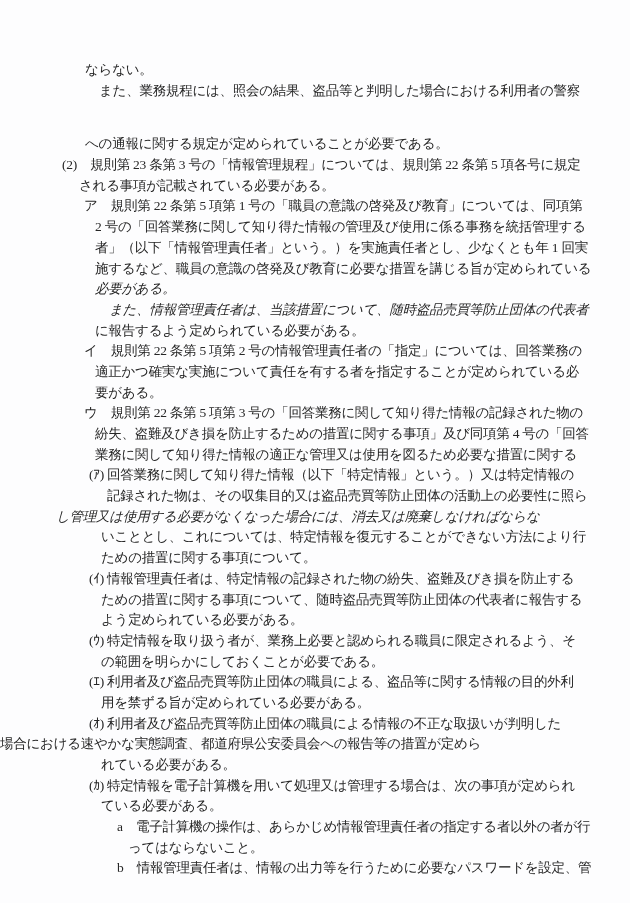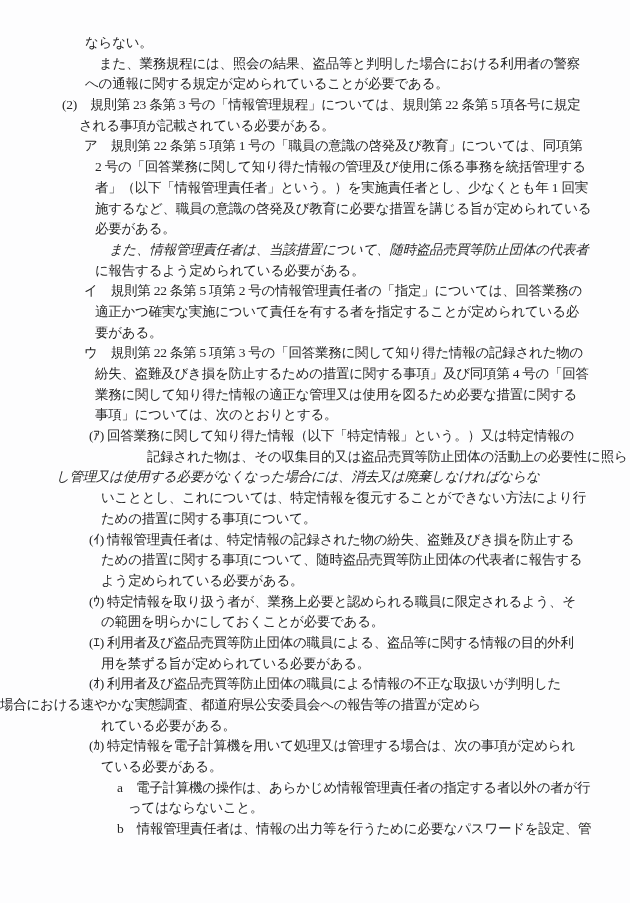--- a/index.html
+++ b/index.html
@@ -17,58 +17,57 @@
     width: 630px;
     height: 903px;
     background: #fdfdfe;
     font-family: "Liberation Serif", "DejaVu Serif", serif;
     font-size: 13.5px;
     color: #262626;
     box-sizing: border-box;
   }
   .doc {
     position: absolute;
-    top: 33px;
+    top: 60px;
     left: 0;
     width: 630px;
   }
   .text-line {
     height: 20.7px;
     line-height: 20.7px;
     white-space: nowrap;
     letter-spacing: -0.25px;
     overflow: visible;
   }
 </style>
 </head>
 <body>
 
 <div class="page" style="background: rgb(253, 253, 254); color: rgb(38, 38, 38);">
   <div class="doc" id="doc">
       <div class="text-line" style="margin-left: 85px;">ならない。</div>
       <div class="text-line" style="margin-left: 99px;">また、業務規程には、照会の結果、盗品等と判明した場合における利用者の警察</div>
-      <div class="text-line" style="margin-left: 85px;">への通報に関する規定が定められていることが必要である。</div>
+      <div class="text-line" style="margin-left: 85px; margin-top: 33px;">への通報に関する規定が定められていることが必要である。</div>
       <div class="text-line" style="margin-left: 62px;">(2)　規則第 23 条第 3 号の「情報管理規程」については、規則第 22 条第 5 項各号に規定</div>
       <div class="text-line" style="margin-left: 79px;">される事項が記載されている必要がある。</div>
       <div class="text-line" style="margin-left: 84px;">ア　規則第 22 条第 5 項第 1 号の「職員の意識の啓発及び教育」については、同項第</div>
       <div class="text-line" style="margin-left: 95px;">2 号の「回答業務に関して知り得た情報の管理及び使用に係る事務を統括管理する</div>
       <div class="text-line" style="margin-left: 95px;">者」（以下「情報管理責任者」という。）を実施責任者とし、少なくとも年 1 回実</div>
       <div class="text-line" style="margin-left: 95px;">施するなど、職員の意識の啓発及び教育に必要な措置を講じる旨が定められている</div>
-      <div class="text-line" style="margin-left: 95px;">必要がある。</div>
+      <div class="text-line" style="margin-left: 95px; font-style: italic;">必要がある。</div>
       <div class="text-line" style="margin-left: 109px; font-style: italic;">また、情報管理責任者は、当該措置について、随時盗品売買等防止団体の代表者</div>
       <div class="text-line" style="margin-left: 95px;">に報告するよう定められている必要がある。</div>
       <div class="text-line" style="margin-left: 84px;">イ　規則第 22 条第 5 項第 2 号の情報管理責任者の「指定」については、回答業務の</div>
       <div class="text-line" style="margin-left: 95px;">適正かつ確実な実施について責任を有する者を指定することが定められている必</div>
       <div class="text-line" style="margin-left: 95px; font-family: Liberation Serif, serif;">要がある。</div>
       <div class="text-line" style="margin-left: 84px;">ウ　規則第 22 条第 5 項第 3 号の「回答業務に関して知り得た情報の記録された物の</div>
       <div class="text-line" style="margin-left: 95px;">紛失、盗難及びき損を防止するための措置に関する事項」及び同項第 4 号の「回答</div>
       <div class="text-line" style="margin-left: 95px;">業務に関して知り得た情報の適正な管理又は使用を図るため必要な措置に関する</div>
-      <div class="text-line" style="margin-left: 95px;">事項」については、次のとおりとする。</div>
       <div class="text-line" style="margin-left: 89px;">(ｱ) 回答業務に関して知り得た情報（以下「特定情報」という。）又は特定情報の</div>
-      <div class="text-line" style="margin-left: 101px; padding-left: 46px;">記録された物は、その収集目的又は盗品売買等防止団体の活動上の必要性に照ら</div>
+      <div class="text-line" style="margin-left: 61px; padding-left: 46px;">記録された物は、その収集目的又は盗品売買等防止団体の活動上の必要性に照ら</div>
       <div class="text-line" style="margin-left: 56px; font-style: italic;">し管理又は使用する必要がなくなった場合には、消去又は廃棄しなければならな</div>
       <div class="text-line" style="margin-left: 101px;">いこととし、これについては、特定情報を復元することができない方法により行</div>
       <div class="text-line" style="margin-left: 101px;">ための措置に関する事項について。</div>
       <div class="text-line" style="margin-left: 89px;">(ｲ) 情報管理責任者は、特定情報の記録された物の紛失、盗難及びき損を防止する</div>
       <div class="text-line" style="margin-left: 101px;">ための措置に関する事項について、随時盗品売買等防止団体の代表者に報告する</div>
       <div class="text-line" style="margin-left: 101px;">よう定められている必要がある。</div>
       <div class="text-line" style="margin-left: 89px;">(ｳ) 特定情報を取り扱う者が、業務上必要と認められる職員に限定されるよう、そ</div>
       <div class="text-line" style="margin-left: 101px;">の範囲を明らかにしておくことが必要である。</div>
       <div class="text-line" style="margin-left: 89px;">(ｴ) 利用者及び盗品売買等防止団体の職員による、盗品等に関する情報の目的外利</div>
       <div class="text-line" style="margin-left: 101px;">用を禁ずる旨が定められている必要がある。</div>

